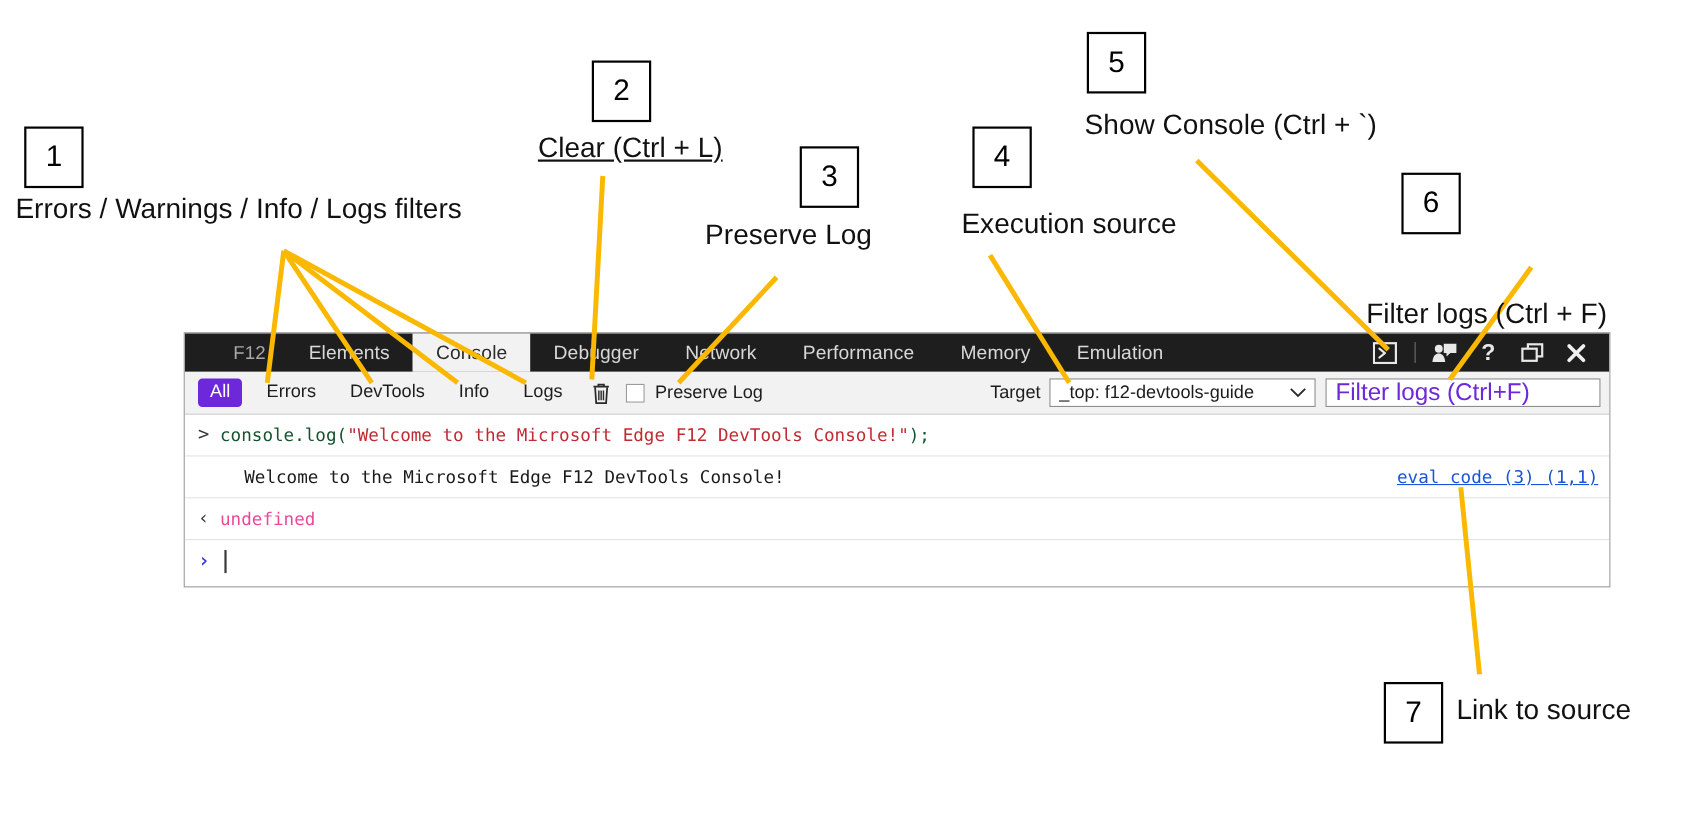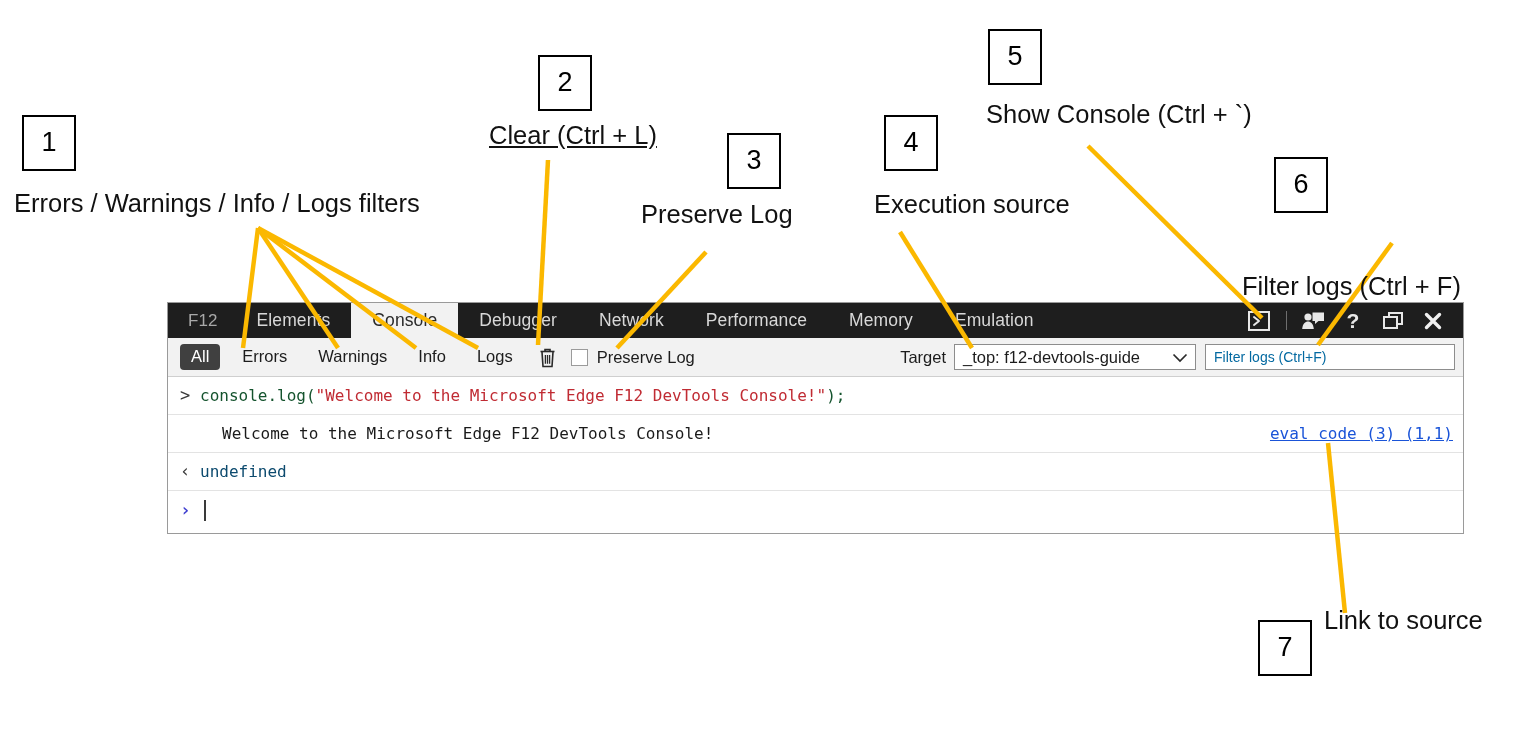--- a/index.html
+++ b/index.html
@@ -78,20 +78,21 @@
     color: #d8d8d8;
     font-size: 17.5px;
     padding: 0 21px;
     box-sizing: border-box;
     letter-spacing: .1px;
   }
   .tab.brand {
     color: #a8a8a8;
     font-size: 17px;
     padding: 0 18px 0 20px;
+    margin-left: 24px;
   }
   .tab.active {
     background: #f2f2f2;
     color: #2b2b2b;
   }
   .tabstrip-spacer { flex: 1 1 auto; }
 
   .tool-icons {
     display: flex;
     align-items: center;
@@ -128,21 +129,21 @@
   }
   .filter-btn {
     font-size: 16.5px;
     color: #1c1c1c;
     padding: 3px 9px 4px 9px;
     margin-right: 13px;
     border-radius: 4px;
     line-height: 1.1;
   }
   .filter-btn.selected {
-    background: #404040;
+    background: #6d28d9;
     color: #ffffff;
     padding: 3px 11px 4px 11px;
   }
 
   .trash-btn {
     width: 26px;
     height: 26px;
     display: flex;
     align-items: center;
     justify-content: center;
@@ -188,22 +189,22 @@
   .filter-input {
     height: 26px;
     width: 250px;
     border: 1.5px solid #8d8d8d;
     background: #fff;
     box-sizing: border-box;
     display: flex;
     align-items: center;
     padding: 0 8px;
     margin-left: 9px;
-    font-size: 14px;
-    color: #0369a1;
+    font-size: 22px;
+    color: #6d28d9;
   }
 
   
   .console-body {
     background: #ffffff;
     font-family: "DejaVu Sans Mono", monospace;
     font-size: 16px;
   }
   .crow {
     display: flex;
@@ -232,21 +233,21 @@
     white-space: pre;
   }
   .row-spacer { flex: 1 1 auto; }
   .src-link {
     color: #1a54d8;
     text-decoration: underline;
     white-space: pre;
     font-size: 16px;
   }
   .undef {
-    color: #0c4a6e;
+    color: #ec4899;
     white-space: pre;
   }
   .caret {
     display: inline-block;
     width: 2px;
     height: 21px;
     background: #3a3a3a;
     margin-left: 4px;
     vertical-align: middle;
   }
@@ -272,21 +273,21 @@
     <line x1="1088" y1="146" x2="1262" y2="318"></line>
 
     <line x1="1392" y1="243" x2="1318" y2="345"></line>
 
     <line x1="1328" y1="443" x2="1345" y2="613"></line>
   </g>
 </svg>
 
 <div class="callout">
   <div class="callout-num" style="left:22px; top:115px; width:50px; height:52px; line-height:50px;">1</div>
-  <div class="callout-text" style="left:14px; top:189px;">Errors / Warnings / Info / Logs filters</div>
+  <div class="callout-text" style="left:14px; top:176px;">Errors / Warnings / Info / Logs filters</div>
 </div>
 
 <div class="callout">
   <div class="callout-num" style="left:538px; top:55px; width:50px; height:52px; line-height:50px;">2</div>
   <div class="callout-text" style="left:489px; top:121px;text-decoration:underline;">Clear (Ctrl + L)</div>
 </div>
 
 <div class="callout">
   <div class="callout-num" style="left:727px; top:133px; width:50px; height:52px; line-height:50px;">3</div>
   <div class="callout-text" style="left:641px; top:200px;">Preserve Log</div>
@@ -302,21 +303,21 @@
   <div class="callout-text" style="left:986px; top:100px;">Show Console (Ctrl + `)</div>
 </div>
 
 <div class="callout">
   <div class="callout-num" style="left:1274px; top:157px; width:50px; height:52px; line-height:50px;">6</div>
   <div class="callout-text" style="left:1242px; top:224px;margin-top:48px;">Filter logs (Ctrl + F)</div>
 </div>
 
 <div class="callout">
   <div class="callout-num" style="left:1258px; top:620px; width:50px; height:52px; line-height:50px;">7</div>
-  <div class="callout-text" style="left:1324px; top:606px;">Link to source</div>
+  <div class="callout-text" style="left:1324px; top:632px;">Link to source</div>
 </div>
 
 <div id="devtools">
 
   <div class="tabstrip">
     <div class="tab brand">F12</div>
     <div class="tab">Elements</div>
     <div class="tab active">Console</div>
     <div class="tab">Debugger</div>
     <div class="tab">Network</div>
@@ -356,21 +357,21 @@
         <svg width="20" height="20" viewBox="0 0 20 20">
           <path d="M3.5 3.5 L16.5 16.5 M16.5 3.5 L3.5 16.5" stroke="#f0f0f0" stroke-width="3.4" stroke-linecap="round"></path>
         </svg>
       </div>
     </div>
   </div>
 
   <div class="toolbar">
     <div class="filter-btn selected">All</div>
     <div class="filter-btn">Errors</div>
-    <div class="filter-btn">Warnings</div>
+    <div class="filter-btn">DevTools</div>
     <div class="filter-btn">Info</div>
     <div class="filter-btn">Logs</div>
 
     <div class="trash-btn">
       <svg width="17" height="21" viewBox="0 0 17 21">
         <path d="M1.5 4.5 H15.5" stroke="#2a2a2a" stroke-width="1.6"></path>
         <path d="M6 4.5 V2.6 H11 V4.5" fill="none" stroke="#2a2a2a" stroke-width="1.6"></path>
         <path d="M3 5 L4 19.5 H13 L14 5" fill="none" stroke="#2a2a2a" stroke-width="1.6"></path>
         <path d="M6.4 8 V16.8 M8.5 8 V16.8 M10.6 8 V16.8" stroke="#2a2a2a" stroke-width="1.3"></path>
       </svg>

